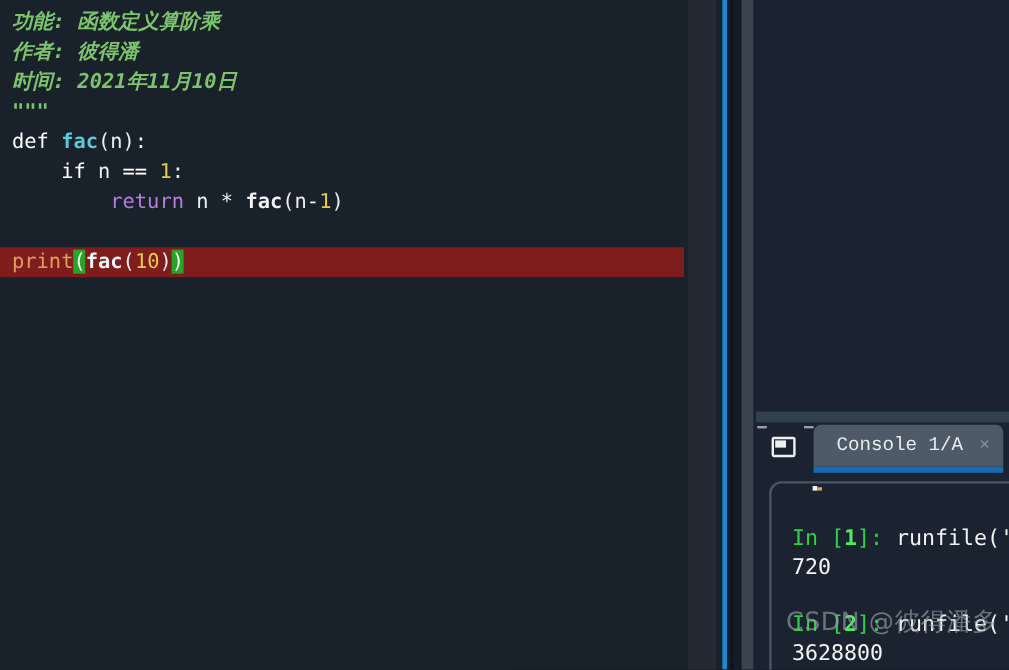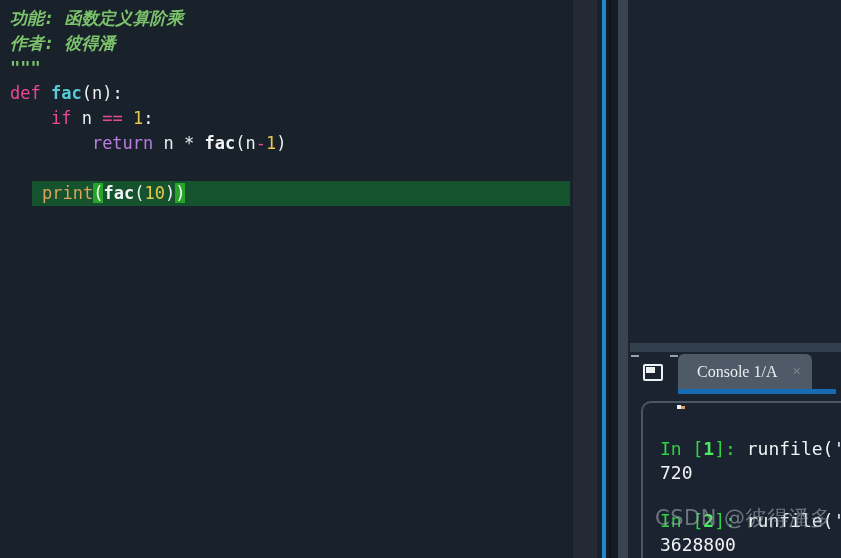--- a/index.html
+++ b/index.html
@@ -10,23 +10,23 @@
   }
   
   .editor-pane { position:absolute; left:0; top:0; width:573px; height:558px; background:#19212b; }
   .editor-lines { position:absolute; left:0; top:6px; width:570px; }
   .code-line {
     height:25px; line-height:25px; padding-left:10px;
     font-size:17px; white-space:pre;
     font-family:"DejaVu Sans Mono","Liberation Mono",monospace;
     color:#eceff2;
   }
-  .code-line.hl { background:#14532d;margin-left:32px; }
+  .code-line.hl { background:#7f1d1d; }
   .tok-cm  { color:#7cc36b; font-style:italic; font-weight:bold; font-family:"DejaVu Sans Mono","Liberation Mono",monospace,sans-serif; }
-  .tok-kw  { color:#ec4899; }
+  .tok-kw  { color:#ffffff; }
   .tok-kw2 { color:#b77ee0; }
   .tok-num { color:#e8c94f; }
   .tok-fn  { color:#57cbd8; font-weight:bold; }
   .tok-fnc { color:#f2f4f6; font-weight:bold; }
   .tok-tx  { color:#eceff2; }
   .tok-bi  { color:#dfa05c; }
   .tok-brhl{ color:#f8fbf8; background:#28a428; }
   
   .ed-scrollbar   { position:absolute; left:573px; top:0; width:24px; height:558px; background:#232a34; }
   .ed-scroll-gap  { position:absolute; left:597px; top:0; width:5px;  height:558px; background:#19212b; }
@@ -38,24 +38,24 @@
   .right-panel { position:absolute; left:628px; top:0; width:213px; height:558px; background:#1b2330; }
   .panel-strip { position:absolute; left:630px; top:343px; width:211px; height:9px; background:#32404d; }
   .strip-dash-1 { position:absolute; left:631px; top:355px; width:8px; height:2px; background:#9aa0a8; }
   .strip-dash-2 { position:absolute; left:670px; top:355px; width:8px; height:2px; background:#9aa0a8; }
   
   .browse-tabs-btn { position:absolute; left:642px; top:362px; width:24px; height:22px; cursor:pointer; }
   .browse-icon { position:absolute; left:1px; top:2px; width:20px; height:17px; border:2px solid #eef1f4; border-radius:2px; }
   .browse-icon-tab { position:absolute; left:1px; top:1px; width:9px; height:6px; background:#eef1f4; }
   
   .console-tab {
-    position:absolute; left:678px; top:354px; width:134px; height:35px;
+    position:absolute; left:678px; top:354px; width:158px; height:35px;
     background:#4e5a67; border-radius:6px 6px 0 0;
     color:#e9edf0; font-size:16px; line-height:35px; padding-left:19px;
-    font-family:Liberation Serif, serif;
+    font-family:Liberation Mono, monospace;
     white-space:nowrap; cursor:pointer;
   }
   .tab-close { position:absolute; right:11px; top:0; height:35px; line-height:35px; color:#8a919b; font-size:15px; cursor:pointer; }
   .tab-underline { position:absolute; left:678px; top:389px; width:158px; height:5px; background:#176bb3; }
   
   .console-box {
     position:absolute; left:641px; top:401px; width:215px; height:175px;
     border:2px solid #4a5662; border-radius:10px; background:#1b2330;
   }
   .console-text { position:absolute; left:17px; top:34px; white-space:nowrap; }
@@ -80,20 +80,21 @@
 </style>
 </head>
 <body>
 
 <div id="app">
 
   <div class="editor-pane">
     <div class="editor-lines">
         <div class="code-line"><span class="tok-cm">功能: 函数定义算阶乘</span></div>
         <div class="code-line"><span class="tok-cm">作者: 彼得潘</span></div>
+        <div class="code-line"><span class="tok-cm">时间: 2021年11月10日</span></div>
         <div class="code-line"><span class="tok-cm">"""</span></div>
         <div class="code-line"><span class="tok-kw">def </span><span class="tok-fn">fac</span><span class="tok-tx">(n):</span></div>
         <div class="code-line"><span class="tok-tx">    </span><span class="tok-kw">if</span><span class="tok-tx"> n </span><span class="tok-kw">==</span><span class="tok-tx"> </span><span class="tok-num">1</span><span class="tok-tx">:</span></div>
         <div class="code-line"><span class="tok-tx">        </span><span class="tok-kw2">return</span><span class="tok-tx"> n </span><span class="tok-tx">* </span><span class="tok-fnc">fac</span><span class="tok-tx">(n</span><span class="tok-kw">-</span><span class="tok-num">1</span><span class="tok-tx">)</span></div>
         <div class="code-line"></div>
         <div class="code-line hl"><span class="tok-bi">print</span><span class="tok-brhl">(</span><span class="tok-fnc">fac</span><span class="tok-tx">(</span><span class="tok-num">10</span><span class="tok-tx">)</span><span class="tok-brhl">)</span></div>
       </div>
   </div>
 
   <div class="ed-scrollbar"></div>

